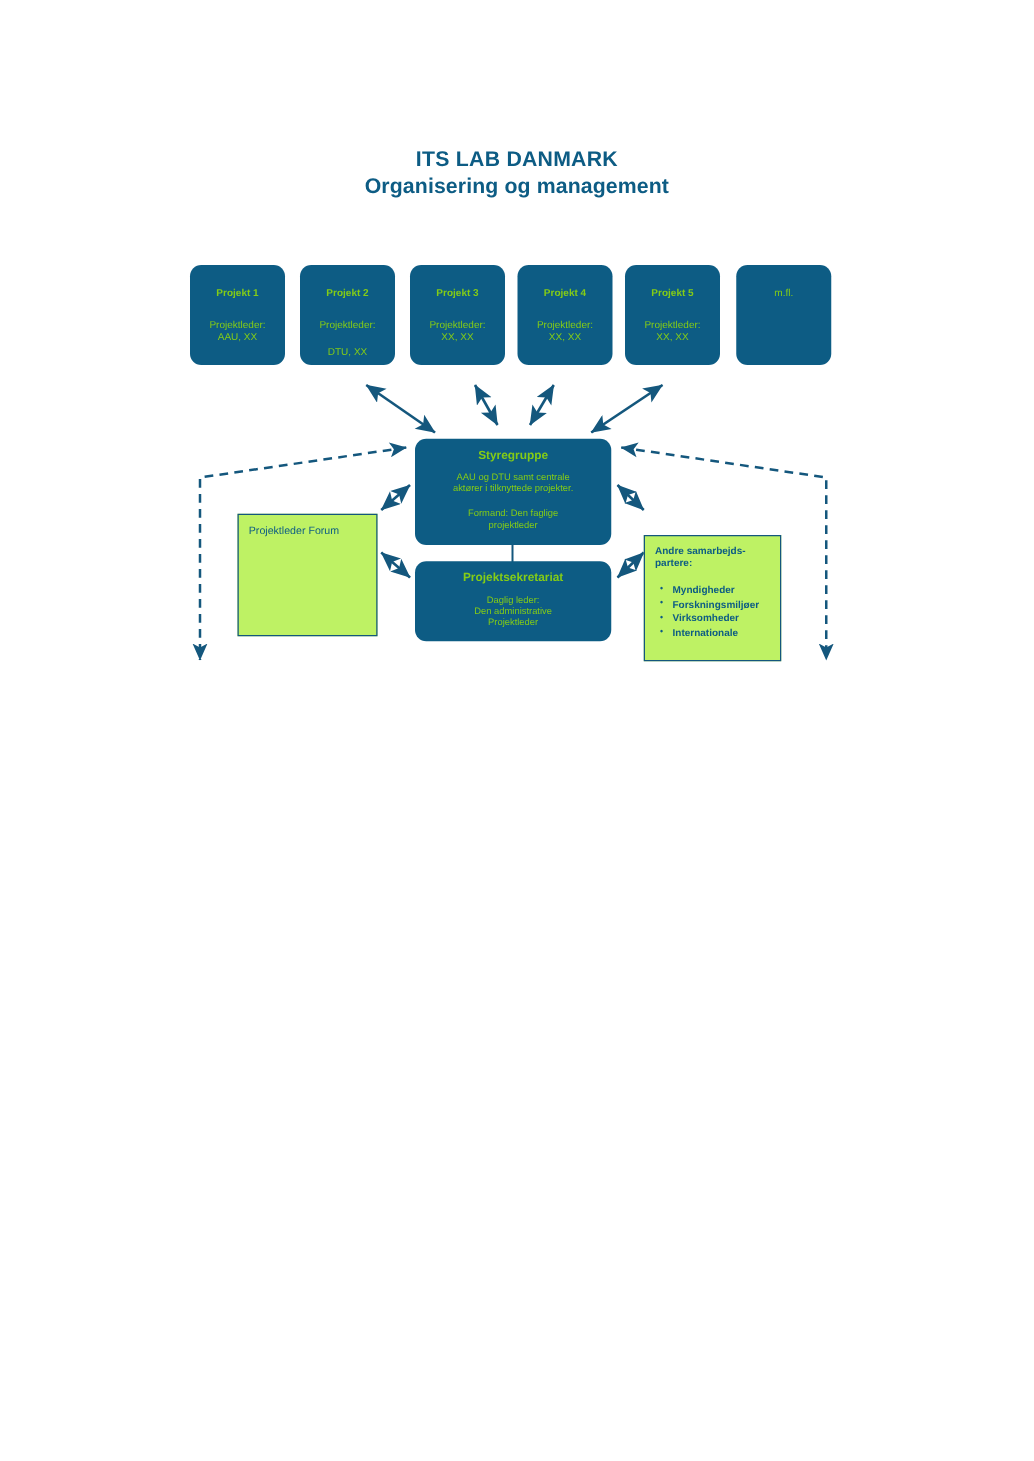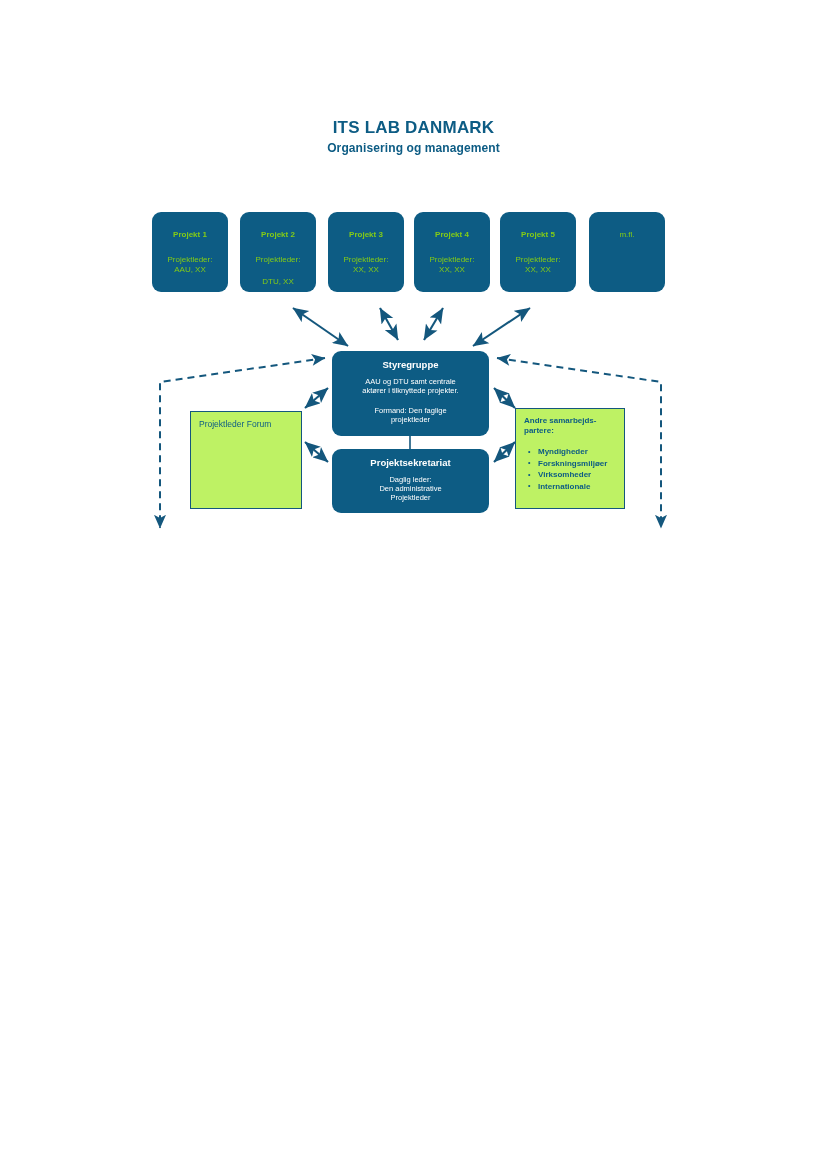--- a/index.html
+++ b/index.html
@@ -37,21 +37,21 @@
     text-align: center;
     color: #0d5c84;
   }
   .title-line1 {
     font-size: 17px;
     font-weight: bold;
     letter-spacing: 0.2px;
     line-height: 20px;
   }
   .title-line2 {
-    font-size: 12px;
+    font-size: 17px;
     font-weight: bold;
     letter-spacing: 0.1px;
     line-height: 21px;
   }
 
   
   .proj-box {
     position: absolute;
     width: 76px;
     height: 80px;
@@ -77,21 +77,21 @@
   }
   .proj-box.mfl .proj-title {
     font-weight: normal;
   }
 
   
   .center-box {
     position: absolute;
     background: #0d5c84;
     border-radius: 9px;
-    color: #ffffff;
+    color: #84cc16;
     text-align: center;
     box-sizing: border-box;
   }
   #styregruppe {
     left: 332px;
     top: 351px;
     width: 157px;
     height: 85px;
     padding-top: 8px;
   }
@@ -135,21 +135,21 @@
     height: 98px;
     padding: 7px 0 0 8px;
   }
   #projektleder-forum .ob-title {
     font-size: 8.5px;
     font-weight: normal;
     line-height: 11px;
   }
   #andre-partnere {
     left: 515px;
-    top: 408px;
+    top: 428px;
     width: 110px;
     height: 101px;
     padding: 7px 0 12px 8px;
   }
   #andre-partnere .ob-title {
     font-size: 8px;
     font-weight: bold;
     line-height: 10px;
     white-space: pre-line;
   }

